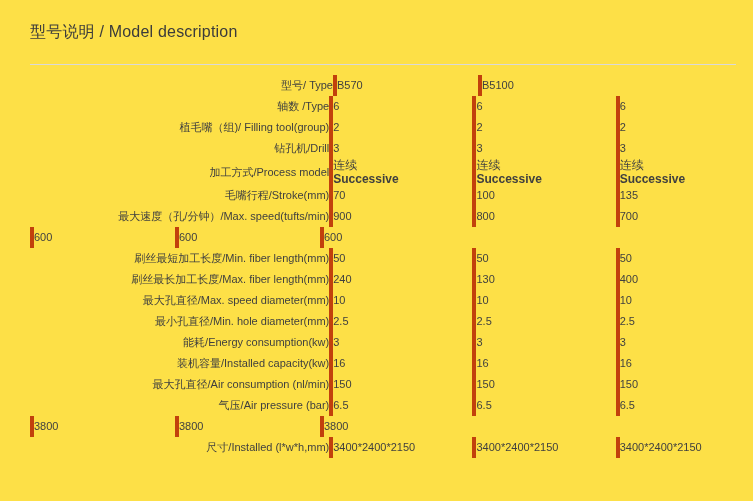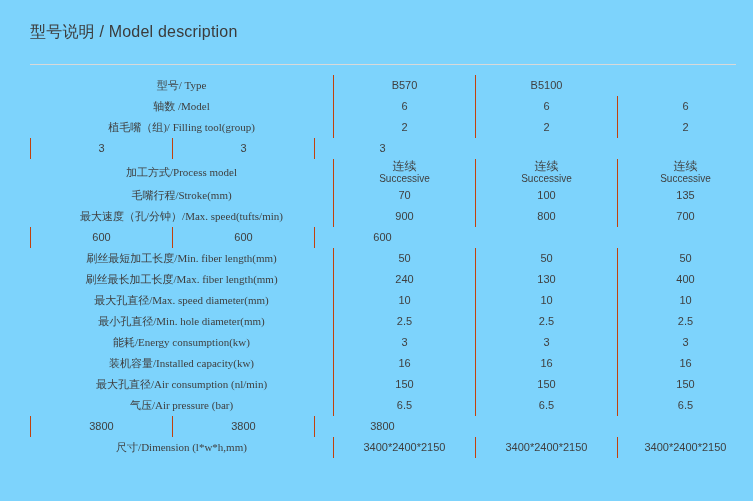--- a/index.html
+++ b/index.html
@@ -5,21 +5,21 @@
   html, body {
     margin: 0;
     padding: 0;
     background: #ffffff;
     font-family: "Liberation Sans", "DejaVu Sans", sans-serif;
   }
   .page {
     position: relative;
     width: 753px;
     height: 501px;
-    background: #7dd3fc;
+    background: #fde047;
     overflow: hidden;
   }
   .title {
     position: absolute;
     left: 30px;
     top: 22px;
     margin: 0;
     font-size: 16px;
     font-weight: 500;
     color: #3b3b3b;
@@ -47,67 +47,66 @@
   .row.tall {
     height: 26px;
   }
   .cell {
     color: #3f3f3f;
     font-size: 11px;
     line-height: 1.15;
   }
   .cell.label {
     width: 303px;
-    text-align: center;
+    text-align: right;
     white-space: nowrap;
     overflow: hidden;
-    font-family: Liberation Serif, serif;
   }
   .cell.val {
     align-self: stretch;
     display: flex;
     flex-direction: column;
     justify-content: center;
-    text-align: center;
-    border-left: 1px solid #c2410c;
+    border-left: 4px solid #c2410c;
   }
   .cell.val.c1 { width: 141px; }
   .cell.val.c2 { width: 141px; }
   .cell.val.c3 { width: 135px; }
   .val-top { font-size: 12px;  line-height: 1.2; }
-  .val-bot { font-size: 10px;  line-height: 1.2; }
+  .val-bot { font-size: 12px;  line-height: 1.2; font-weight: bold; }
 </style>
 </head>
 <body>
 
 <div class="page">
   <h1 class="title">型号说明 / Model description</h1>
   <div class="rule"></div>
   <div class="spec-table" id="spec-table">
   <div class="row">
     <div class="cell label">型号/ Type</div>
     <div class="cell val c1">B570</div>
     <div class="cell val c2">B5100</div>
   </div>
 
   <div class="row">
-    <div class="cell label">轴数 /Model</div>
+    <div class="cell label">轴数 /Type</div>
     <div class="cell val c1">6</div>
     <div class="cell val c2">6</div>
     <div class="cell val c3">6</div>
   </div>
 
   <div class="row">
     <div class="cell label">植毛嘴（组)/ Filling tool(group)</div>
     <div class="cell val c1">2</div>
     <div class="cell val c2">2</div>
     <div class="cell val c3">2</div>
   </div>
 
   <div class="row">
+    <div class="cell label">钻孔机/Drill</div>
     <div class="cell val c1">3</div>
     <div class="cell val c2">3</div>
     <div class="cell val c3">3</div>
   </div>
 
   <div class="row tall">
     <div class="cell label">加工方式/Process model</div>
     <div class="cell val c1">
           <div class="val-top">连续</div>
           <div class="val-bot">Successive</div>
@@ -198,19 +197,19 @@
     <div class="cell val c3">6.5</div>
   </div>
 
   <div class="row">
     <div class="cell val c1">3800</div>
     <div class="cell val c2">3800</div>
     <div class="cell val c3">3800</div>
   </div>
 
   <div class="row">
-    <div class="cell label">尺寸/Dimension (l*w*h,mm)</div>
+    <div class="cell label">尺寸/Installed (l*w*h,mm)</div>
     <div class="cell val c1">3400*2400*2150</div>
     <div class="cell val c2">3400*2400*2150</div>
     <div class="cell val c3">3400*2400*2150</div>
   </div>
 </div>
 </div>
 
 </body></html>

